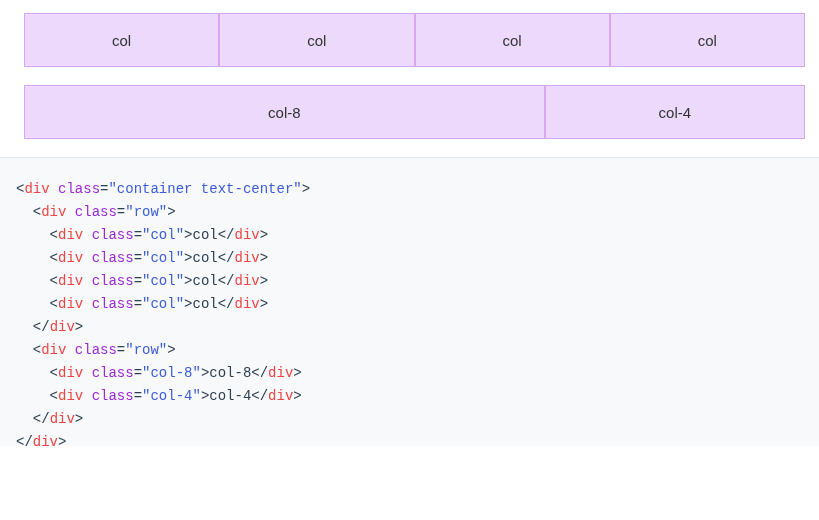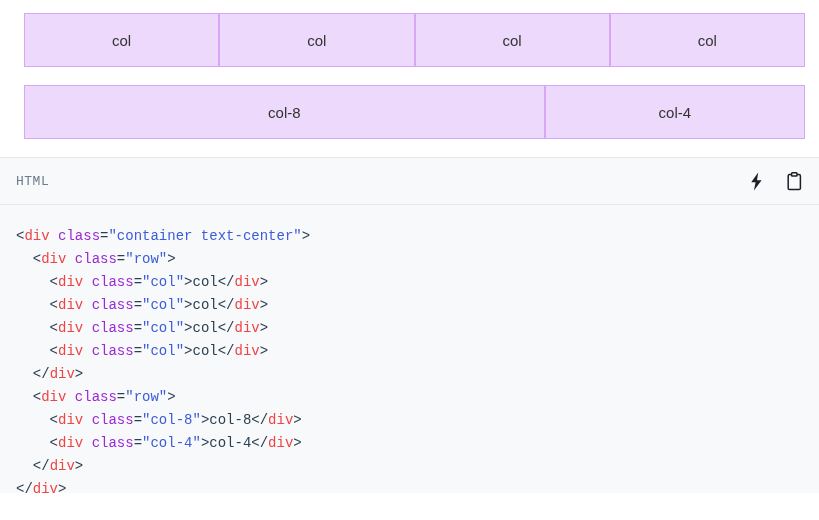--- a/index.html
+++ b/index.html
@@ -120,42 +120,20 @@
       </div>
       <div class="row">
         <div class="cell c-col-8">col-8</div>
         <div class="cell c-col-4">col-4</div>
       </div>
     </div>
 </div>
 
 <div class="code-panel">
 
-  <div class="code-header">
-    <span class="code-lang">HTML</span>
-
-    <div class="code-actions">
-      <button class="icon-btn" title="Run">
-        <span>
-          <svg width="17" height="19" viewBox="0 0 17 19" aria-hidden="true">
-            <path d="M10.2 0.5 L3.2 10.3 L7.6 10.3 L5.9 18.5 L13.6 8.2 L9.0 8.2 Z" fill="#1c1f24"></path>
-          </svg>
-        </span>
-      </button>
-
-      <button class="icon-btn" title="Copy">
-        <span>
-          <svg width="17" height="19" viewBox="0 0 17 19" aria-hidden="true">
-            <rect x="2.2" y="2.6" width="12.2" height="15.0" rx="1.4" fill="none" stroke="#1c1f24" stroke-width="1.5"></rect>
-            <rect x="5.6" y="0.8" width="5.4" height="3.3" rx="0.8" fill="#f7f9fa" stroke="#1c1f24" stroke-width="1.5"></rect>
-          </svg>
-        </span>
-      </button>
-    </div>
-  </div>
 
   <div class="code-body">
     <pre class="code" id="code-snippet"><span><span class="tok-punct">&lt;</span><span class="tok-tag">div</span><span class="tok-text"> </span><span class="tok-attr">class</span><span class="tok-punct">=</span><span class="tok-str">"container text-center"</span><span class="tok-punct">&gt;</span></span>
 <span><span class="tok-text">  </span><span class="tok-punct">&lt;</span><span class="tok-tag">div</span><span class="tok-text"> </span><span class="tok-attr">class</span><span class="tok-punct">=</span><span class="tok-str">"row"</span><span class="tok-punct">&gt;</span></span>
 <span><span class="tok-text">    </span><span class="tok-punct">&lt;</span><span class="tok-tag">div</span><span class="tok-text"> </span><span class="tok-attr">class</span><span class="tok-punct">=</span><span class="tok-str">"col"</span><span class="tok-punct">&gt;</span><span class="tok-text">col</span><span class="tok-punct">&lt;/</span><span class="tok-tag">div</span><span class="tok-punct">&gt;</span></span>
 <span><span class="tok-text">    </span><span class="tok-punct">&lt;</span><span class="tok-tag">div</span><span class="tok-text"> </span><span class="tok-attr">class</span><span class="tok-punct">=</span><span class="tok-str">"col"</span><span class="tok-punct">&gt;</span><span class="tok-text">col</span><span class="tok-punct">&lt;/</span><span class="tok-tag">div</span><span class="tok-punct">&gt;</span></span>
 <span><span class="tok-text">    </span><span class="tok-punct">&lt;</span><span class="tok-tag">div</span><span class="tok-text"> </span><span class="tok-attr">class</span><span class="tok-punct">=</span><span class="tok-str">"col"</span><span class="tok-punct">&gt;</span><span class="tok-text">col</span><span class="tok-punct">&lt;/</span><span class="tok-tag">div</span><span class="tok-punct">&gt;</span></span>
 <span><span class="tok-text">    </span><span class="tok-punct">&lt;</span><span class="tok-tag">div</span><span class="tok-text"> </span><span class="tok-attr">class</span><span class="tok-punct">=</span><span class="tok-str">"col"</span><span class="tok-punct">&gt;</span><span class="tok-text">col</span><span class="tok-punct">&lt;/</span><span class="tok-tag">div</span><span class="tok-punct">&gt;</span></span>
 <span><span class="tok-text">  </span><span class="tok-punct">&lt;/</span><span class="tok-tag">div</span><span class="tok-punct">&gt;</span></span>
 <span><span class="tok-text">  </span><span class="tok-punct">&lt;</span><span class="tok-tag">div</span><span class="tok-text"> </span><span class="tok-attr">class</span><span class="tok-punct">=</span><span class="tok-str">"row"</span><span class="tok-punct">&gt;</span></span>

